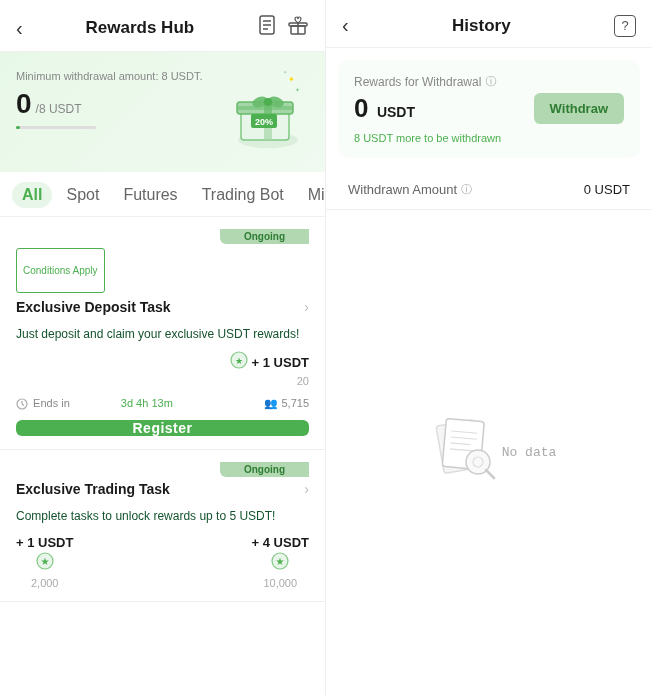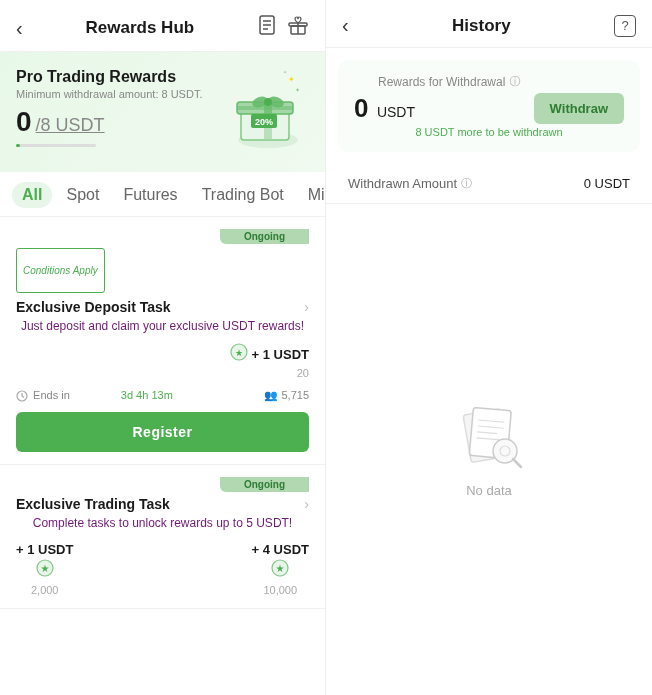--- a/index.html
+++ b/index.html
@@ -91,23 +91,22 @@
       gap: 4px;
     }
 
     .hero-amount .big-num {
       font-size: 28px;
       font-weight: 700;
       color: #1a1a1a;
     }
 
     .hero-amount .unit {
-      font-size: 18px;
+      font-size: 12px;
       color: #888;
-      text-decoration: underline;
     }
 
     .hero-progress-bar {
       height: 3px;
       background: #ddd;
       border-radius: 2px;
       margin-top: 6px;
       width: 80px;
     }
 
@@ -181,21 +180,20 @@
     }
 
     .conditions-tag {
       display: inline-block;
       border: 1px solid #4caf50;
       color: #4caf50;
       font-size: 10px;
       padding: 16px 6px;
       border-radius: 3px;
       margin-bottom: 6px;
-      font-style: italic;
     }
 
     .task-title-row {
       display: flex;
       justify-content: space-between;
       align-items: center;
     }
 
     .task-title {
       font-size: 14px;
@@ -203,23 +201,22 @@
       color: #1a1a1a;
     }
 
     .task-chevron {
       font-size: 14px;
       color: #bbb;
     }
 
     .task-desc {
       font-size: 12px;
-      color: #701a75;
-      margin-top: 4px;
-      text-align: center;
+      color: #14532d;
+      margin-top: 12px;
     }
 
     .task-reward-row {
       display: flex;
       justify-content: flex-end;
       align-items: flex-end;
       margin-top: 10px;
       flex-direction: column;
       align-items: flex-end;
     }
@@ -258,21 +255,20 @@
       font-size: 11px;
       color: #888;
     }
 
     .register-btn {
       width: 100%;
       background: #4caf50;
       color: #fff;
       border: none;
       border-radius: 6px;
-      padding: 12px;
       font-size: 14px;
       font-weight: 600;
       cursor: pointer;
       margin-top: 10px;
       letter-spacing: 0.5px;
     }
 
     
     .multi-reward-row {
       display: flex;
@@ -348,21 +344,20 @@
 
     .rewards-label-row {
       display: flex;
       align-items: center;
       gap: 4px;
     }
 
     .rewards-label {
       font-size: 12px;
       color: #888;
-      margin-left: 24px;
     }
 
     .info-icon {
       font-size: 11px;
       color: #aaa;
     }
 
     .rewards-amount-row {
       display: flex;
       align-items: center;
@@ -371,41 +366,40 @@
     }
 
     .rewards-big {
       font-size: 26px;
       font-weight: 700;
       color: #1a1a1a;
     }
 
     .rewards-unit {
       font-size: 14px;
-      font-weight: 400;
+      font-weight: 700;
       color: #1a1a1a;
       margin-left: 4px;
     }
 
     .withdraw-btn {
       background: #b2d8b2;
       color: #2e7d32;
       border: none;
       border-radius: 6px;
       padding: 8px 16px;
       font-size: 13px;
       font-weight: 600;
       cursor: pointer;
     }
 
     .rewards-sub {
       font-size: 11px;
       color: #4caf50;
-      margin-top: 2px;
-      text-align: center;
+      margin-top: 8px;
     }
 
     
     .withdrawn-row {
       display: flex;
       align-items: center;
       justify-content: space-between;
       padding: 12px 22px;
       border-bottom: 1px solid #f0f0f0;
     }
@@ -424,24 +418,25 @@
     .withdrawn-value {
       font-size: 13px;
       color: #1a1a1a;
       font-weight: 500;
     }
 
     
     .no-data-container {
       flex: 1;
       display: flex;
-      flex-direction: column;
+      flex-direction: row;
       align-items: center;
       justify-content: center;
       padding: 40px 20px;
+      font-family: Liberation Mono, monospace;
     }
 
     .no-data-illustration {
       width: 80px;
       height: 70px;
       margin-bottom: 12px;
     }
 
     .no-data-text {
       font-size: 13px;
@@ -508,21 +503,20 @@
 
         <text x="65" y="20" font-size="8" fill="#ffd700">✦</text>
         <text x="72" y="30" font-size="6" fill="#81c784">✦</text>
         <text x="60" y="12" font-size="5" fill="#a5d6a7">✦</text>
 
         <rect x="28" y="52" width="26" height="14" rx="2" fill="#4caf50"></rect>
         <text x="41" y="63" font-size="9" fill="#fff" text-anchor="middle" font-weight="bold">20%</text>
       </svg>
     </div>
 
-    <div class="hero-title">Pro Trading Rewards</div>
     <div class="hero-subtitle">Minimum withdrawal amount: 8 USDT.</div>
     <div class="hero-amount">
       <span class="big-num">0</span>
       <span class="unit">/8 USDT</span>
     </div>
     <div class="hero-progress-bar">
       <div class="hero-progress-fill"></div>
     </div>
   </div>
 

